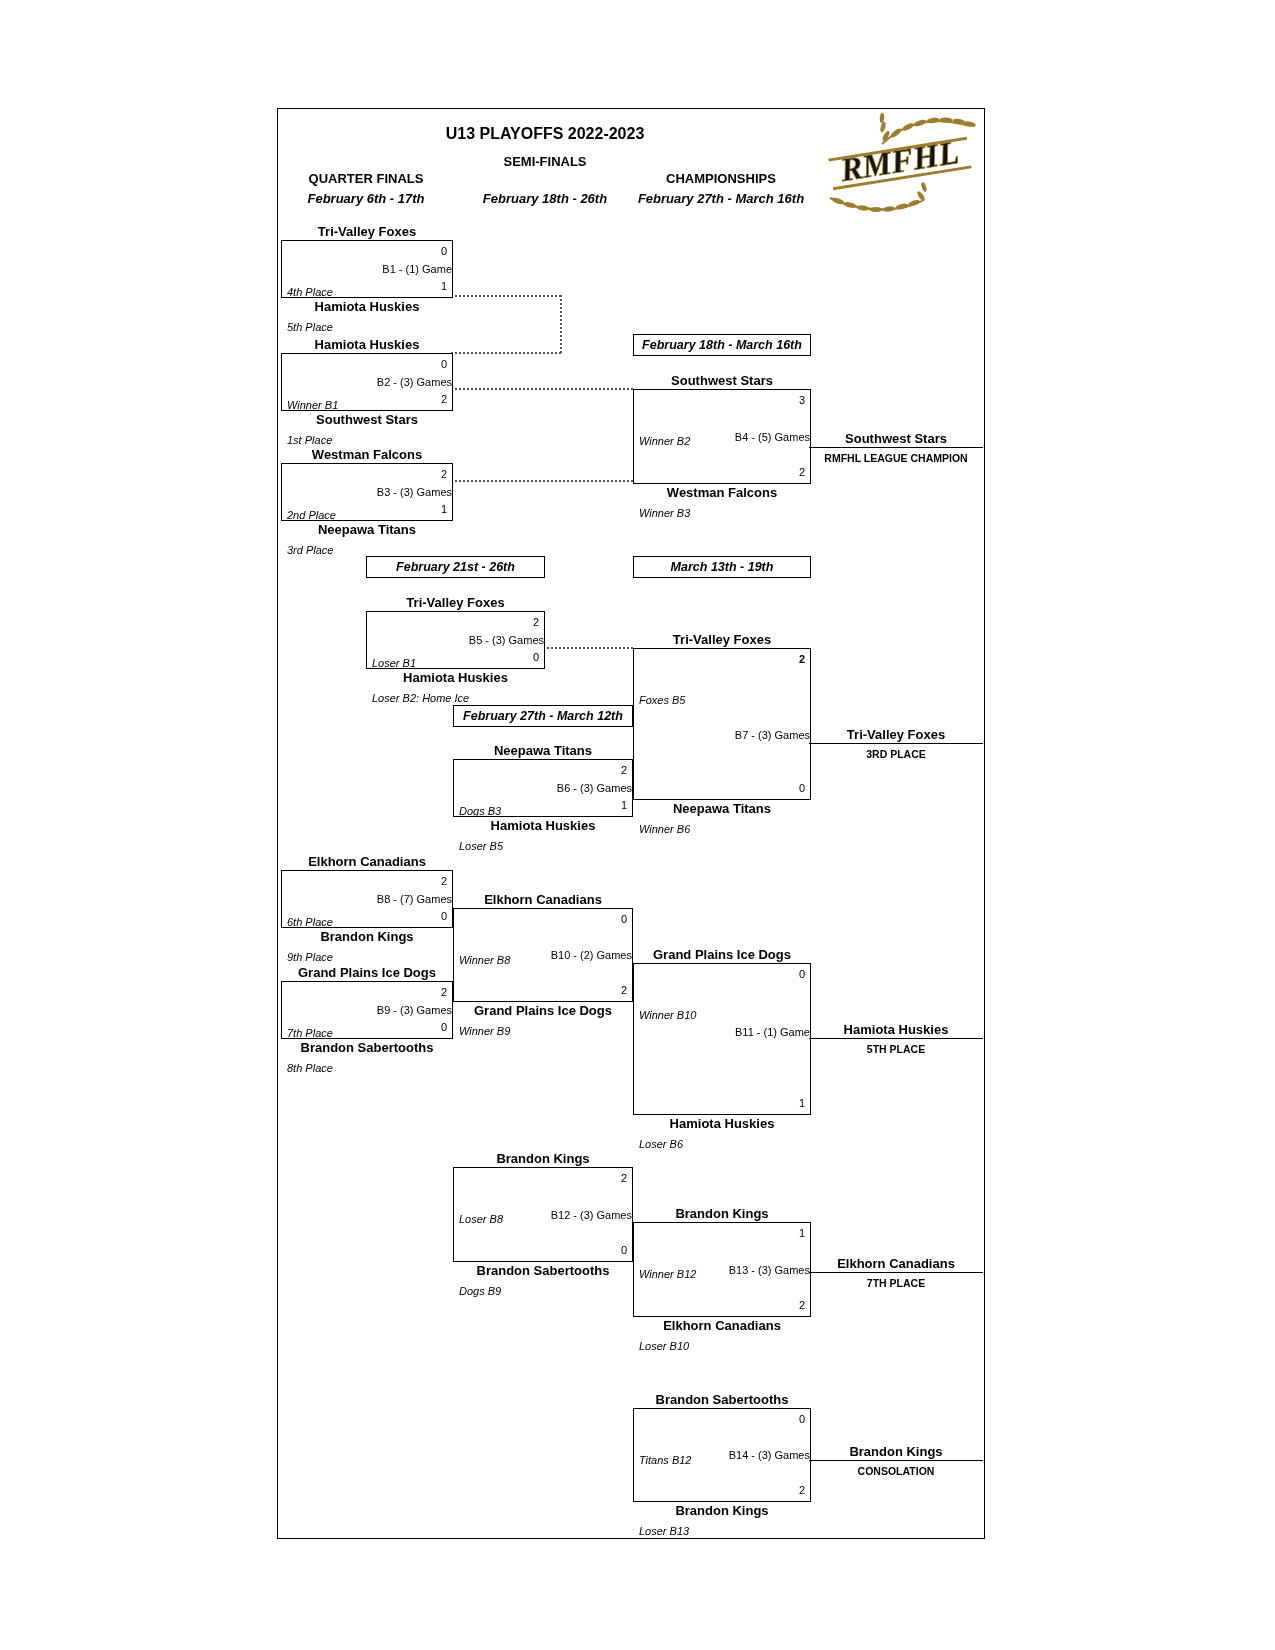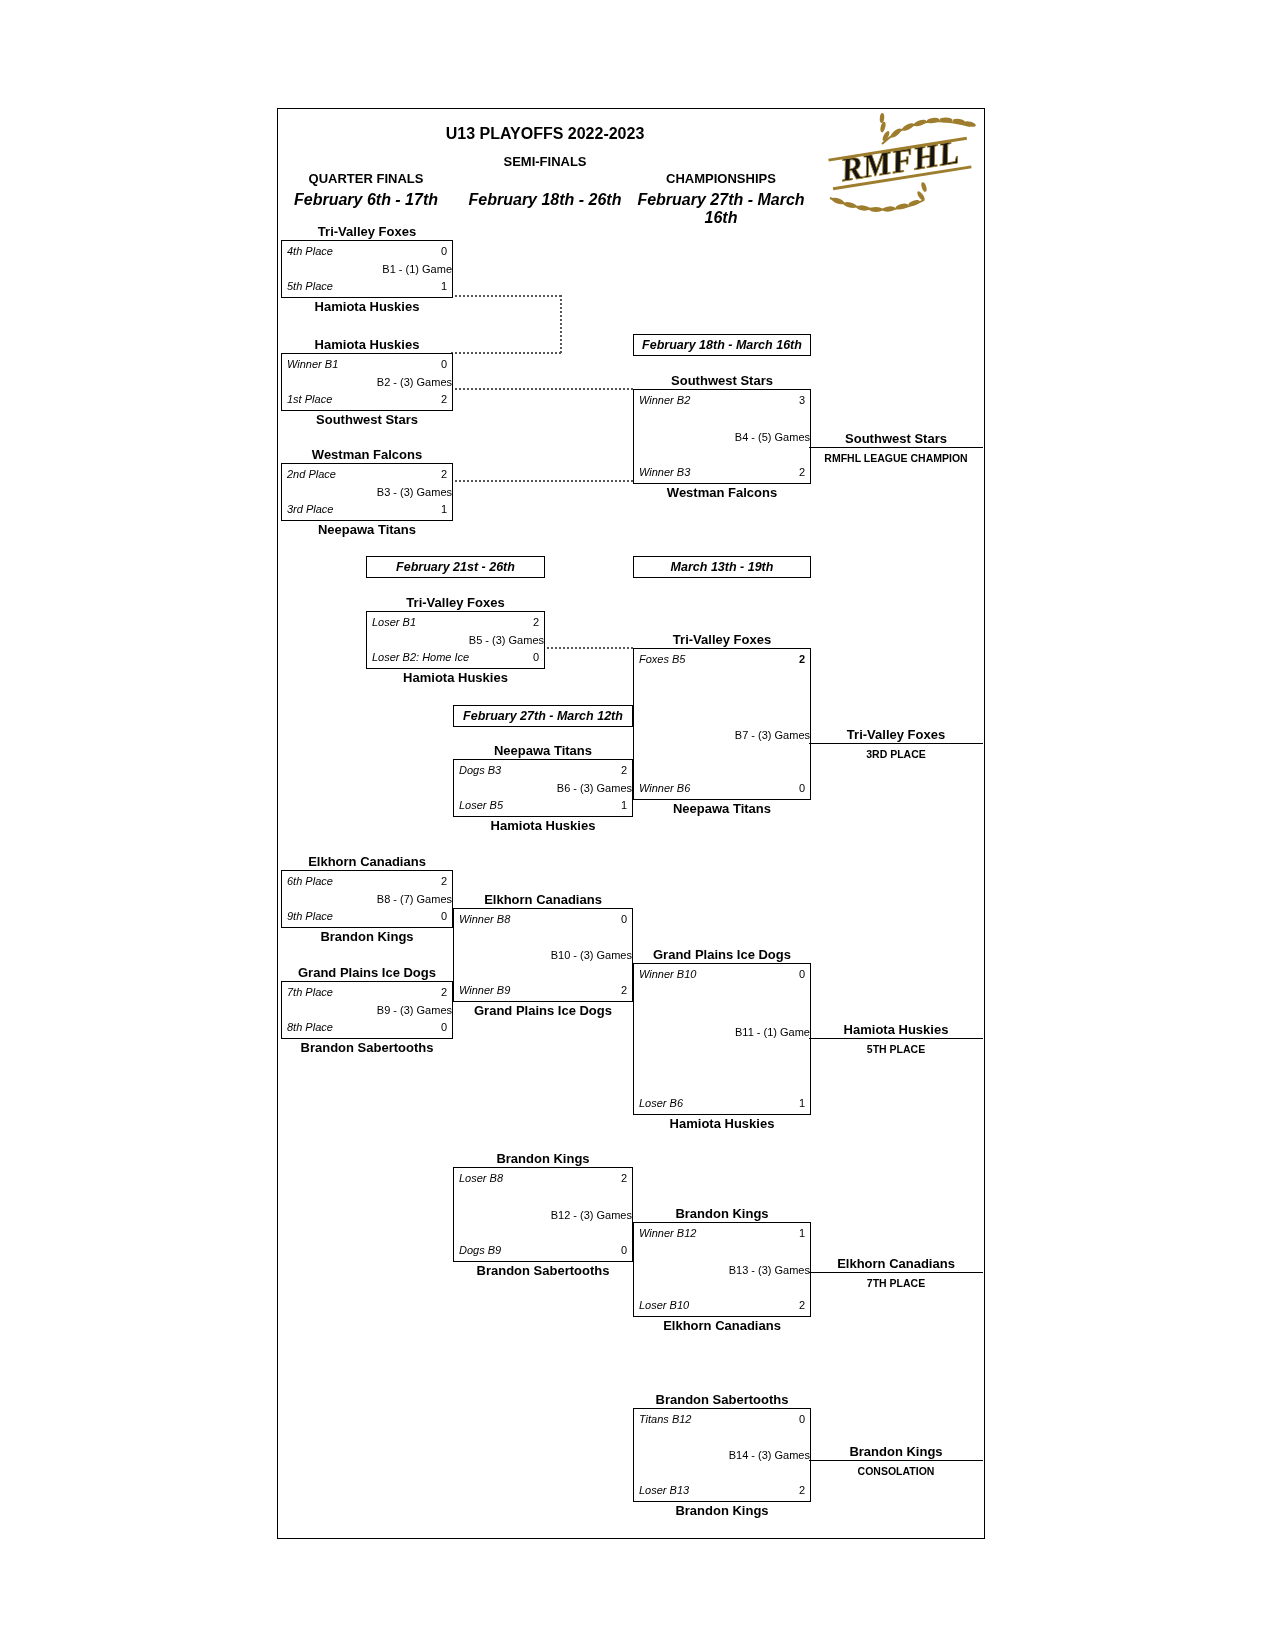--- a/index.html
+++ b/index.html
@@ -2,30 +2,30 @@
 <html><head>
 <meta charset="utf-8">
 <style>
   html,body { margin:0; padding:0; background:#ffffff; }
   body { font-family:"Liberation Sans", sans-serif; color:#000; }
   .page { position:relative; width:1275px; height:1650px; background:#fff; overflow:hidden; }
   .frame { position:absolute; left:277px; top:108px; width:706px; height:1429px; border:1.5px solid #000; }
 
   .title { position:absolute; text-align:center; font-weight:700; font-size:16px; }
   .colhdr { position:absolute; text-align:center; font-weight:700; font-size:13px; }
-  .coldate { position:absolute; text-align:center; font-weight:700; font-style:italic; font-size:16px; }
+  .coldate { position:absolute; text-align:center; font-weight:700; font-style:italic; font-size:13px; }
 
   .match { position:absolute; border:1.5px solid #000; background:#fff; }
   .team { position:absolute; left:-24px; right:-24px; text-align:center; font-weight:700; font-size:13px; white-space:nowrap; }
   .team-top { top:-17px; }
   .team-bottom { bottom:-17px; }
   .row { position:absolute; left:5px; right:5px; height:13px; font-size:11px; }
   .row-top { top:4px; }
   .row-bottom { bottom:4px; }
-  .src { position:absolute; left:0; font-style:italic; white-space:nowrap; }
+  .src { position:absolute; left:0; font-style:italic; white-space:nowrap;margin-top:41px; }
   .score { position:absolute; right:0; }
   .score-bold { font-weight:700; }
   .series { position:absolute; left:0; right:0; top:50%; transform:translateY(-50%); text-align:right; font-size:11px; white-space:nowrap; }
 
   .hdr { position:absolute; height:20px; border:1.5px solid #000; text-align:center; font-weight:700;
          font-style:italic; font-size:12.5px; line-height:20px; background:#fff; white-space:nowrap; }
 
   .winner { position:absolute; left:809px; width:174px; height:34px; border-top:1.5px solid #000; }
   .w-team { position:absolute; left:-16px; right:-16px; bottom:100%; margin-bottom:2px; text-align:center;
             font-weight:700; font-size:13px; white-space:nowrap; }
@@ -221,21 +221,21 @@
     </div>
     <div class="team team-bottom">Brandon Sabertooths</div>
   </div>
 
   <div class="match" style="left:453px;top:908px;width:178px;height:92px">
     <div class="team team-top">Elkhorn Canadians</div>
     <div class="row row-top">
       <span class="src">Winner B8</span>
       <span class="score">0</span>
     </div>
-    <div class="series">B10 - (3) Games</div>
+    <div class="series">B10 - (2) Games</div>
     <div class="row row-bottom">
       <span class="src">Winner B9</span>
       <span class="score">2</span>
     </div>
     <div class="team team-bottom">Grand Plains Ice Dogs</div>
   </div>
 
   <div class="match" style="left:633px;top:963px;width:176px;height:150px">
     <div class="team team-top">Grand Plains Ice Dogs</div>
     <div class="row row-top">

